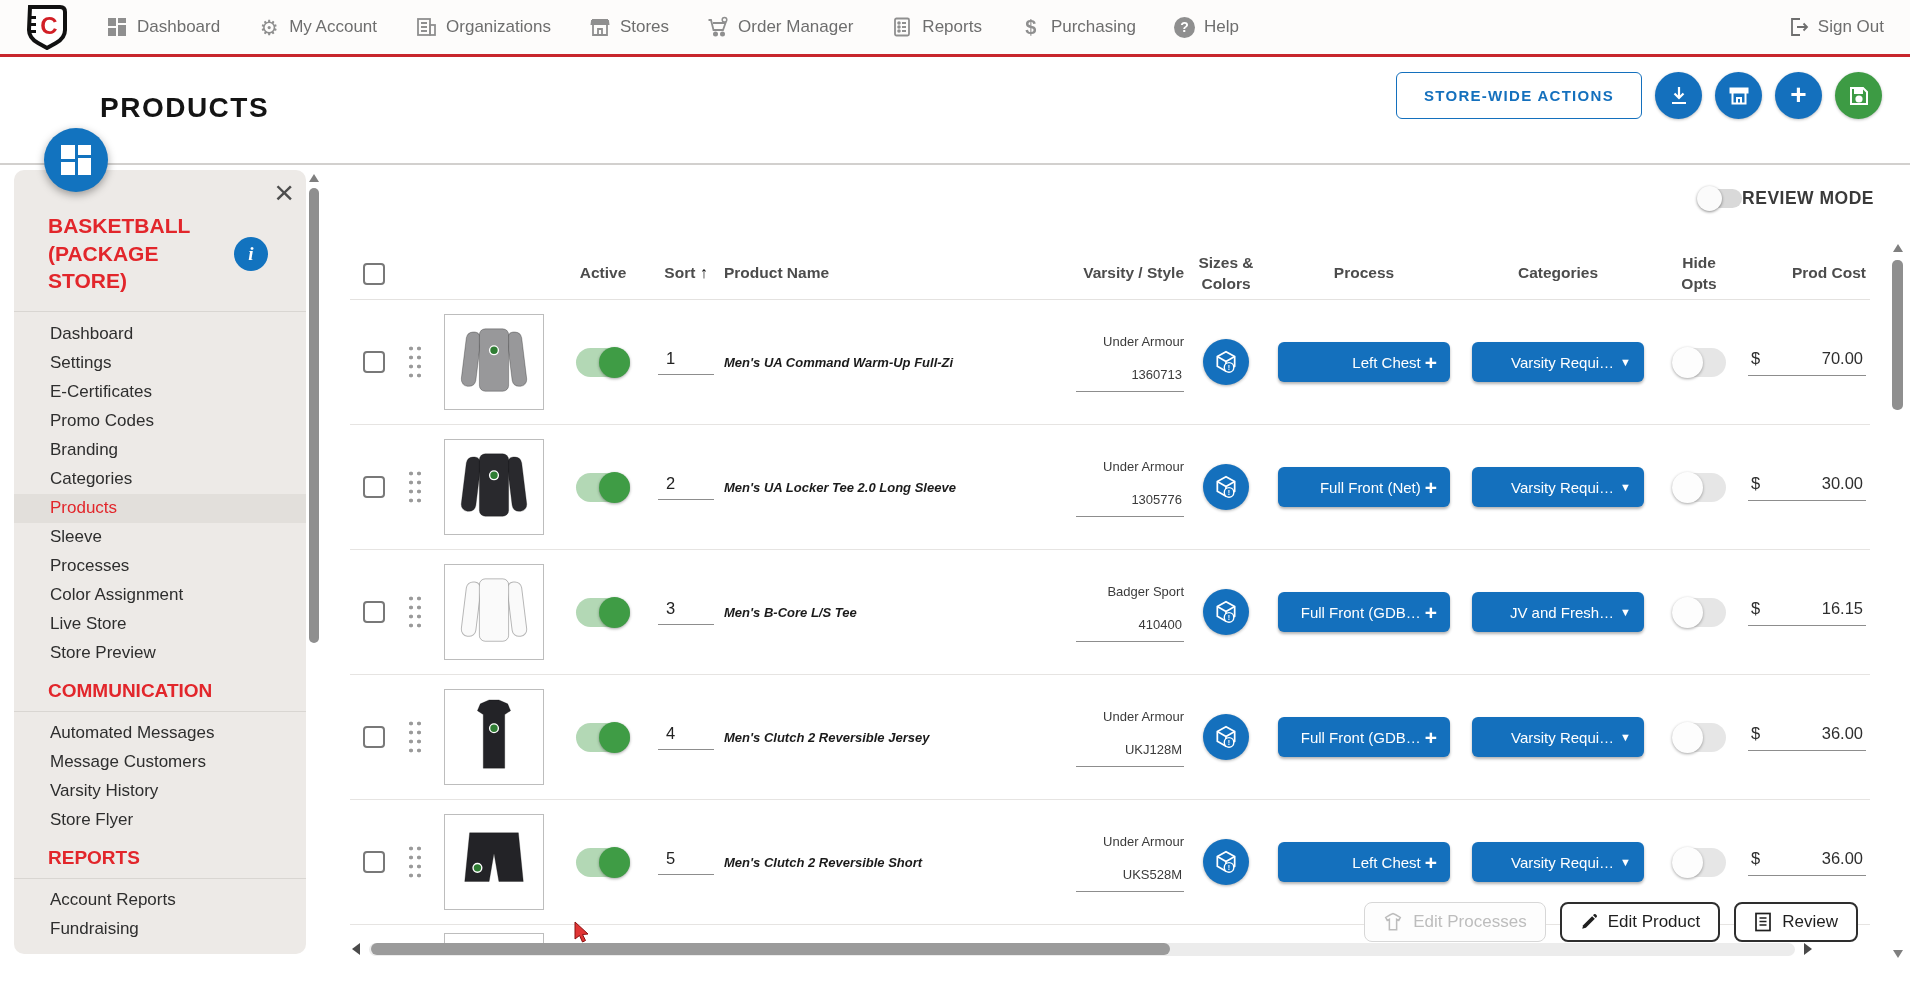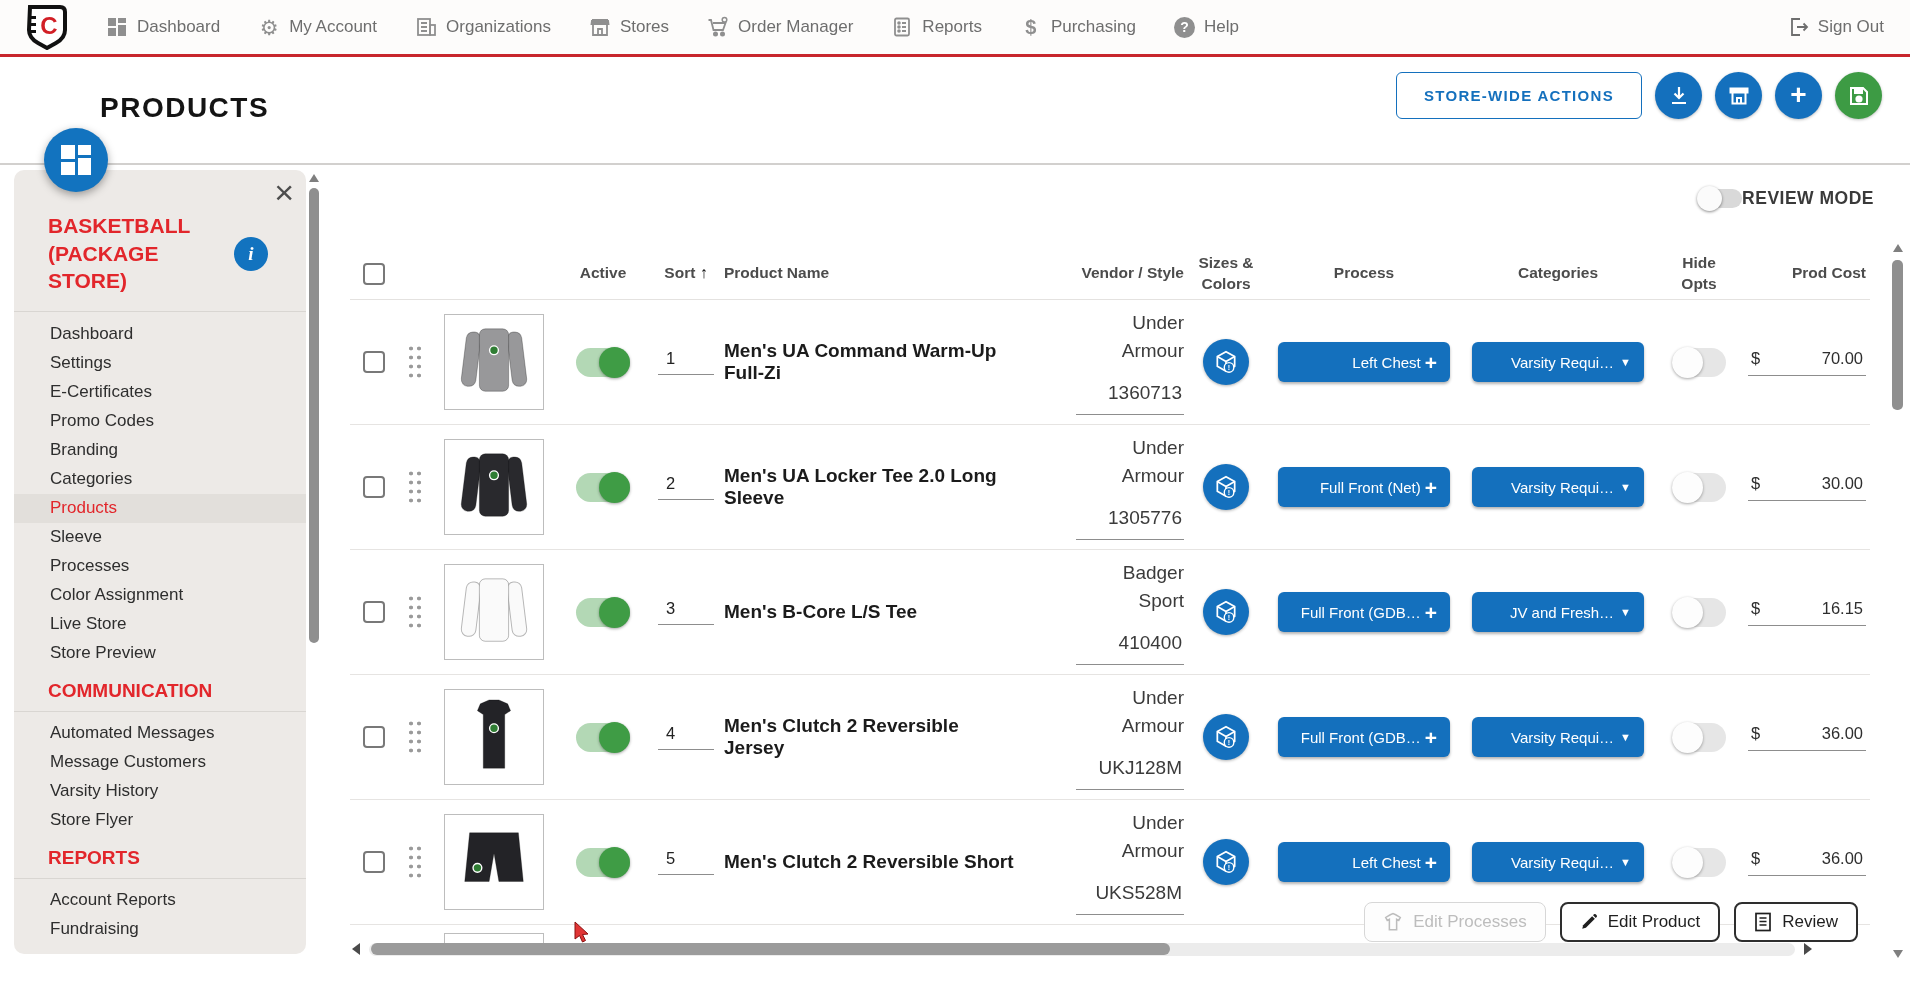--- a/index.html
+++ b/index.html
@@ -105,22 +105,22 @@
 
   .toggle-green { position:relative; width:54px; height:29px; border-radius:15px; background:#e4e4e4; margin:0 auto; cursor:pointer; }
   .toggle-green.on { background:#b3d8b5; }
   .toggle-green .knob { position:absolute; top:-1px; left:0; width:31px; height:31px; border-radius:50%; background:#fdfdfd; box-shadow:0 1px 3px rgba(0,0,0,.35); }
   .toggle-green.on .knob { left:23px; background:#3f9c45; }
 
   .toggle-gray { position:relative; width:54px; height:29px; border-radius:15px; background:#e6e6e6; margin:0 auto; cursor:pointer; }
   .toggle-gray .knob { position:absolute; top:-1px; left:0; width:31px; height:31px; border-radius:50%; background:#fdfdfd; box-shadow:0 1px 3px rgba(0,0,0,.35); }
 
   .sort-input { width:56px; margin:0 auto; border-bottom:1px solid #8d8d8d; padding:0 4px 6px 8px; font-size:16.5px; color:#222; cursor:text; }
-  .c-name { font-size:19px; font-weight:bold; color:#1b1b1b; padding-right:10px; }
-  .c-vendor { text-align:right; font-size:19px; color:#3b3b3b; line-height:1.5; }
+  .c-name { font-size:13px; font-weight:bold; color:#1b1b1b; padding-right:10px;font-style:italic; }
+  .c-vendor { text-align:right; font-size:13px; color:#3b3b3b; line-height:1.5; }
   .vendor-name { padding-left:40px; }
   .style-num { display:inline-block; margin-top:13px; padding:0 2px 7px; border-bottom:1px solid #8d8d8d; min-width:108px; text-align:right; cursor:text; }
   .cube-btn { width:46px; height:46px; border-radius:50%; background:#1470bd; margin:0 auto; display:flex; align-items:center; justify-content:center; cursor:pointer; box-shadow:0 1px 3px rgba(0,0,0,.3); }
   .blue-btn {
     width:172px; height:40px; margin:0 auto; border:none; border-radius:6px; background:#1470bd;
     color:#fff; font-size:15px; display:flex; align-items:center; padding:0 13px; cursor:pointer;
     box-shadow:0 2px 3px rgba(0,0,0,.3); font-family:inherit;
   }
   .bb-label { flex:1; text-align:right; white-space:nowrap; overflow:hidden; }
   .bb-plus { font-size:21px; font-weight:bold; margin-left:4px; line-height:1; }
@@ -322,21 +322,21 @@
 
 <div class="thead grid-cols">
   <div class="cell">
       <div class="checkbox"></div>
     </div>
   <div class="cell"></div>
   <div class="cell"></div>
   <div class="cell th center">Active</div>
   <div class="cell th center"><span>Sort</span> <span class="sort-arrow">↑</span></div>
   <div class="cell th">Product Name</div>
-  <div class="cell th right">Vendor / Style</div>
+  <div class="cell th right">Varsity / Style</div>
   <div class="cell th center" style="padding:0 10px;">Sizes &amp; Colors</div>
   <div class="cell th center">Process</div>
   <div class="cell th center">Categories</div>
   <div class="cell th center" style="padding:0 14px;">Hide Opts</div>
   <div class="cell th right">Prod Cost</div>
 </div>
 
 <div class="rows">
 
 <div class="row grid-cols">

